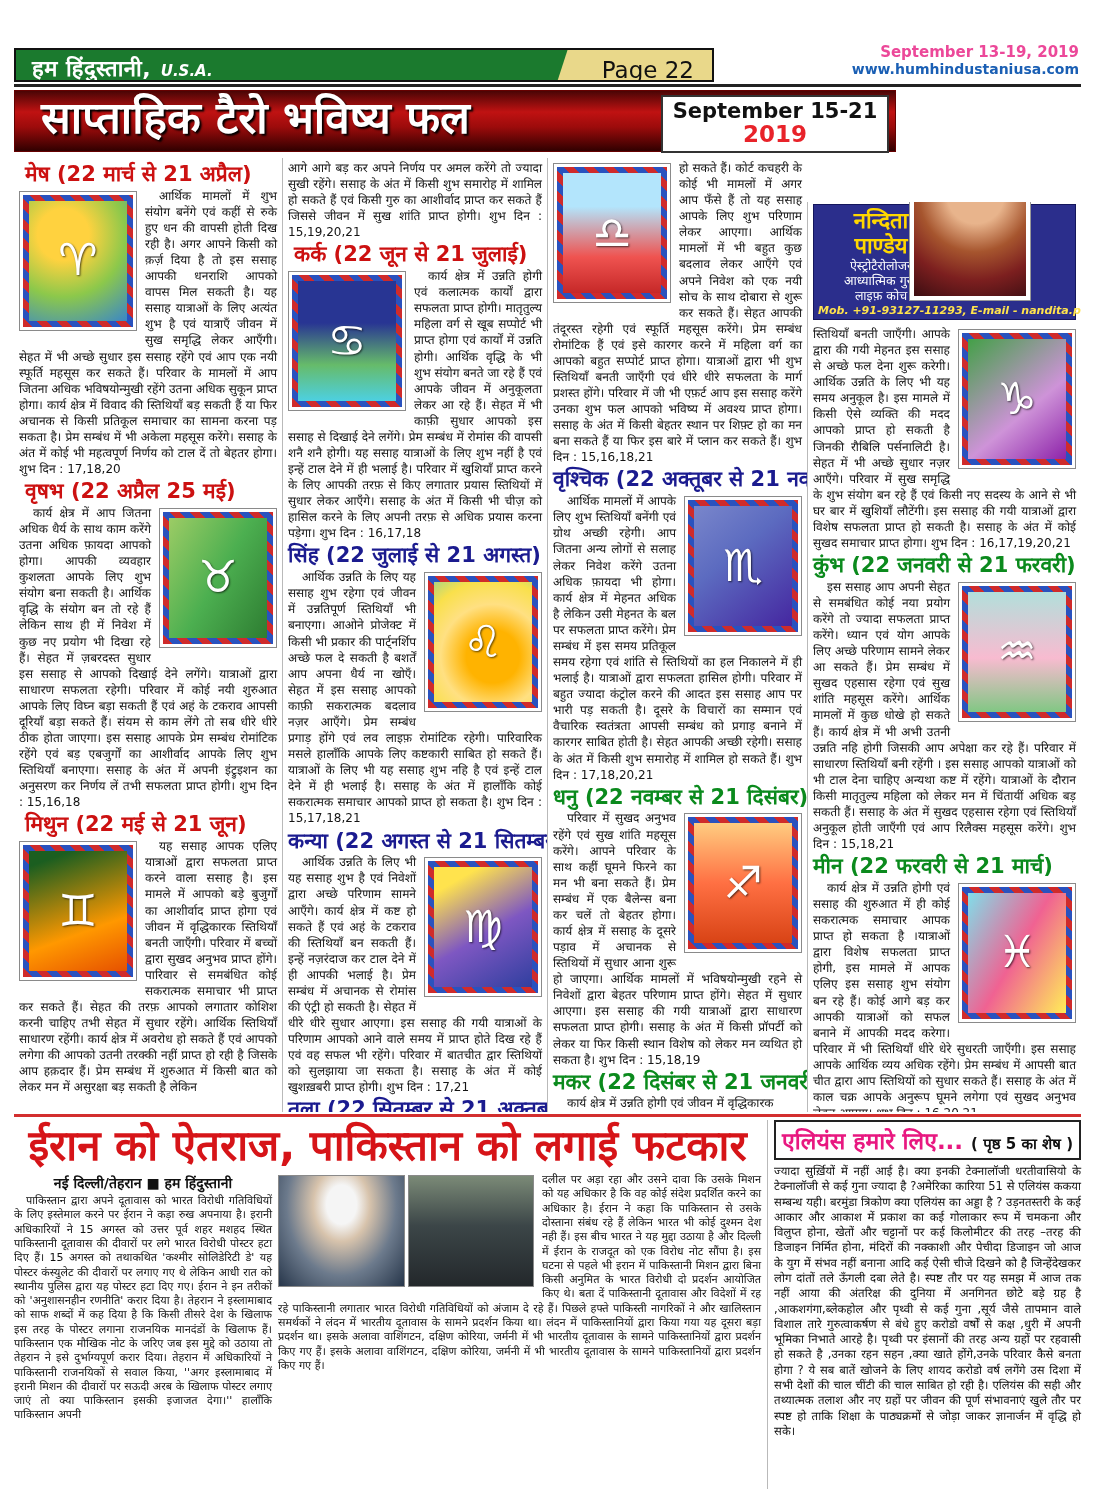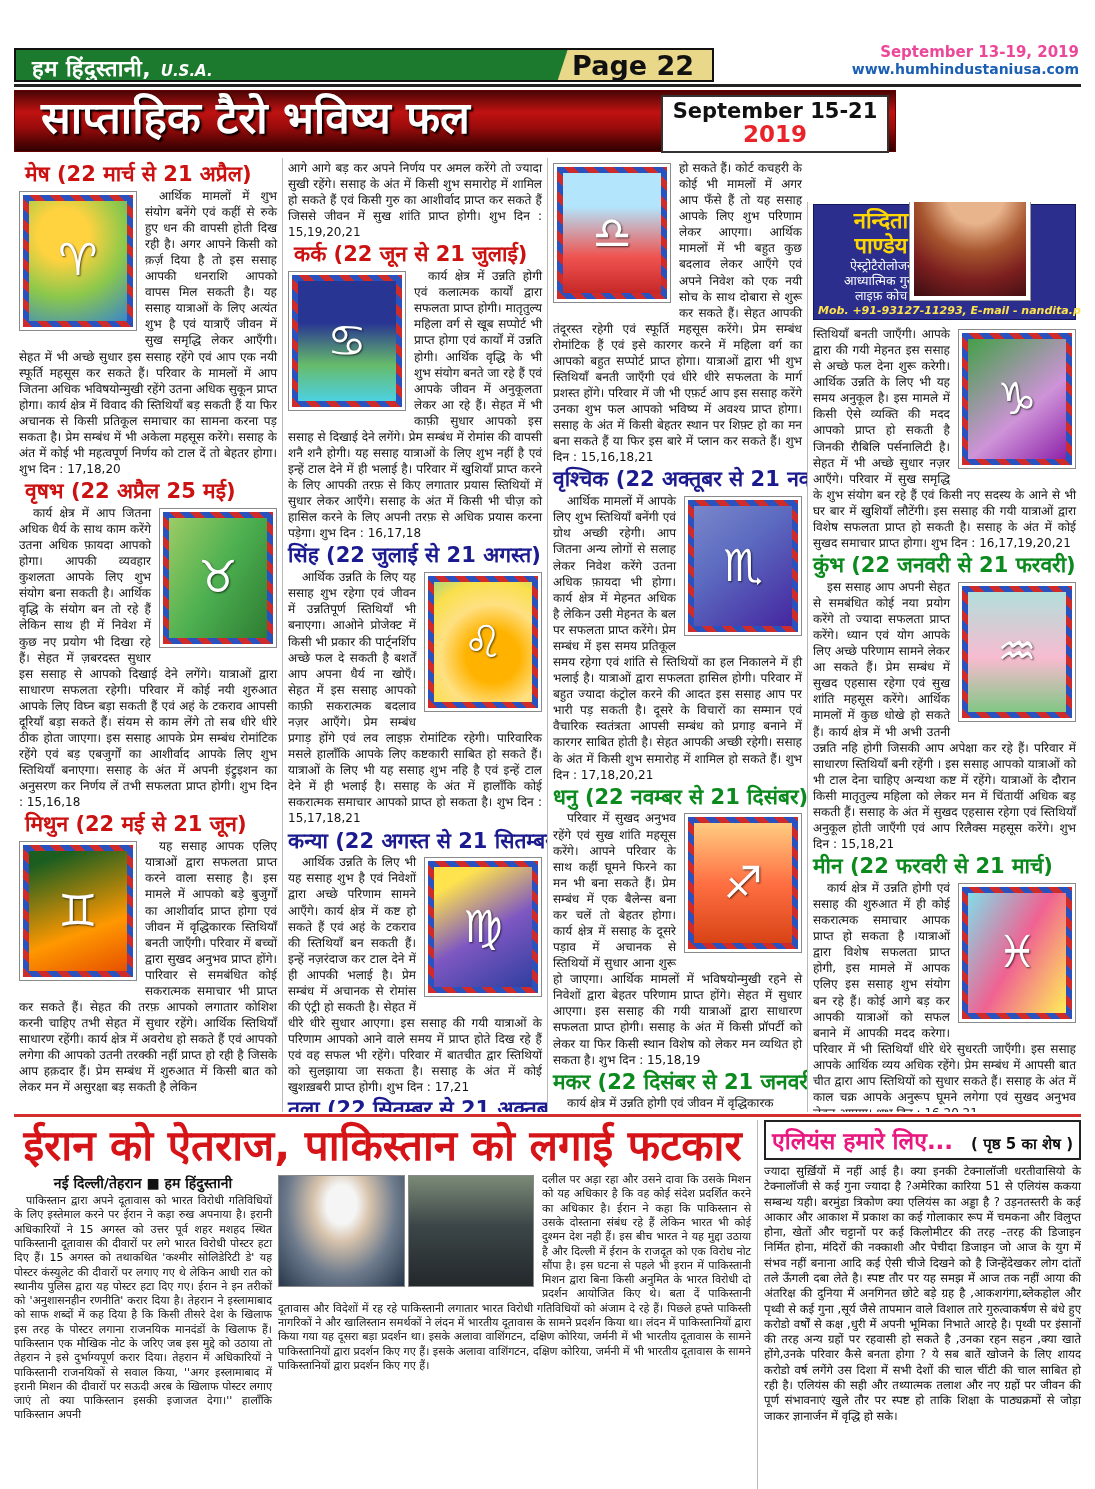--- a/index.html
+++ b/index.html
@@ -10,21 +10,21 @@
     box-sizing:border-box;padding:48px 14px 0 14px;
   }
   *{box-sizing:border-box;}
   
   .masthead{position:relative;height:34px;}
   .mast-left{position:absolute;left:0;top:0;height:34px;width:700px;border:2px solid #111;background:#e9d88a;overflow:hidden;}
   .green-bar{position:absolute;left:-14px;top:0;height:34px;width:560px;background:#1b7a2e;transform:skewX(-18deg);display:flex;align-items:center;}
   .green-bar .inner{transform:skewX(18deg);padding-left:30px;white-space:nowrap;color:#fff;font-weight:bold;}
   .paper-name{font-size:22px;letter-spacing:.5px;}
   .paper-usa{font-size:15px;font-style:italic;margin-left:4px;}
-  .page-box{position:absolute;right:18px;top:0;height:30px;display:flex;align-items:center;color:#111;font-weight:bold;font-size:27px;}
+  .page-box{position:absolute;right:18px;top:0;height:39px;display:flex;align-items:center;color:#111;font-weight:normal;font-size:23px;}
   .mast-right{position:absolute;right:2px;top:-4px;text-align:right;line-height:1.15;}
   .mast-date{color:#ec4899;font-weight:bold;font-size:15px;}
   .mast-site{color:#1a5fb4;font-weight:bold;font-size:14px;}
   .mast-rule{height:3px;background:#222;margin-top:2px;}
   
   .banner-zone{position:relative;height:66px;margin-top:3px;z-index:1;}
   .banner{position:absolute;left:0;top:0;width:882px;height:62px;
     background:linear-gradient(#4a0505 0%,#c01212 35%,#9c0b0b 60%,#300000 100%);
     border:1px solid #600;display:flex;align-items:center;}
   .banner-title{color:#fff;font-weight:bold;font-size:44px;line-height:1;padding:0 14px 6px 26px;
@@ -89,21 +89,21 @@
   .art-text{font-size:11px;line-height:1.3;text-align:justify;}
   .art-text p{margin:0;text-indent:12px;}
   .art-text p.noind{text-indent:0;}
   .art-col2{flex:1;}
   .photos{float:left;width:256px;height:112px;margin:2px 8px 4px 0;display:flex;gap:3px;background:#fff;}
   .photo{flex:1;border:1px solid #8a8a8a;}
   .ph-rouhani{background:radial-gradient(ellipse at 50% 26%,#f5f5f5 0 17%,#d7c3ac 32%,#6c7a8c 62%,#27364a 100%);}
   .ph-imran{background:linear-gradient(#7b8a77,#3c4648 45%,#23282b);}
   
   .aliens{flex:1;border-left:1px solid #b9b9b9;padding-left:6px;}
-  .aliens-titlebox{border:2px solid #222;padding:2px 6px;display:flex;align-items:baseline;gap:18px;white-space:nowrap;}
+  .aliens-titlebox{border:2px solid #222;padding:2px 6px;display:flex;align-items:baseline;gap:8px;white-space:nowrap;}
   .aliens-title{color:#e81880;font-weight:bold;font-size:23px;}
   .aliens-cont{color:#111;font-weight:bold;font-size:15px;}
   .aliens-body{font-size:11.5px;line-height:1.33;text-align:justify;margin-top:4px;}
   .aliens-body p{margin:0;}
 </style>
 </head>
 <body>
 
 <div class="page">
 

